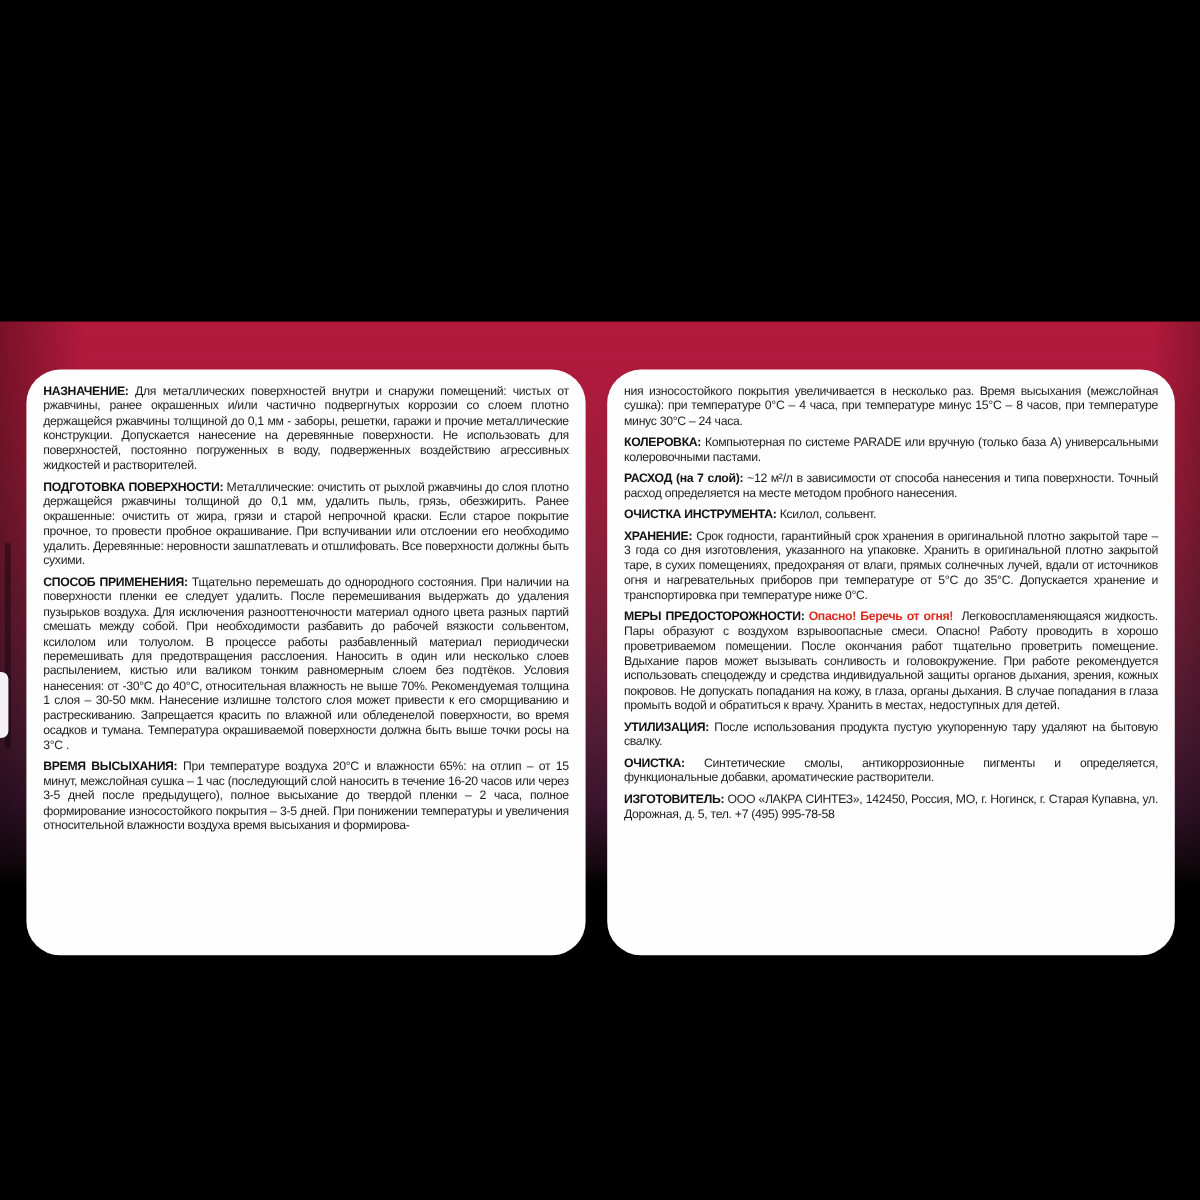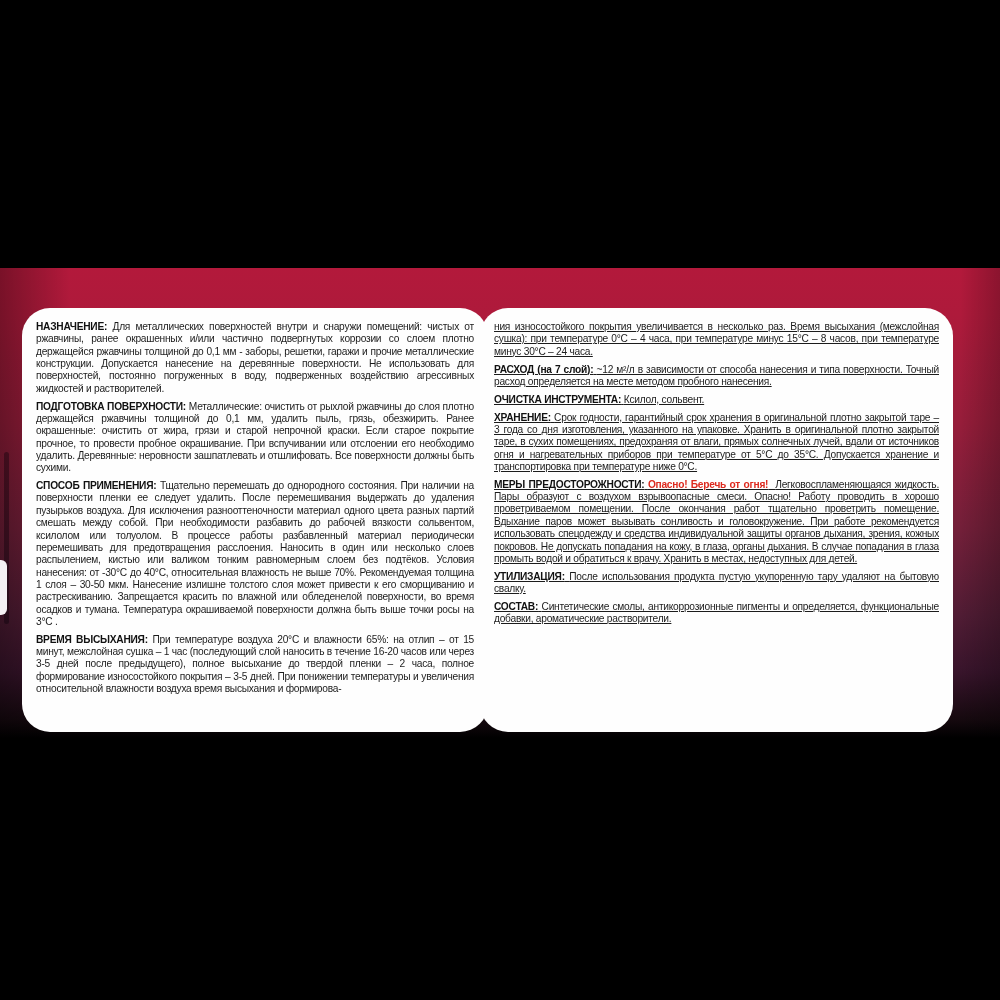--- a/index.html
+++ b/index.html
@@ -33,30 +33,30 @@
     border-radius: 3px;
   }
   #edge-sliver {
     position: absolute; left: 0; top: 560px;
     width: 7px; height: 55px;
     background: #f3f1f3;
     border-radius: 0 6px 6px 0;
   }
   .card {
     position: absolute;
-    top: 308px; height: 424px;
+    top: 308px; height: 488px;
     background: #fefefe;
     border-radius: 28px;
     box-sizing: border-box;
     padding: 13px 14px 10px 14px;
     overflow: hidden;
     color: #1c1c1c;
   }
   #card-left  { left: 22px;  width: 466px; }
-  #card-right { left: 480px; width: 473px; text-decoration: underline; }
+  #card-right { left: 506px; width: 473px; }
   .sec {
     margin: 0 0 5.5px 0;
     font-size: 10.2px;
     line-height: 12.35px;
     letter-spacing: -0.25px;
     text-align: justify;
     text-align-last: left;
   }
   .sec:last-child { margin-bottom: 0; }
   .h { font-weight: bold; color: #111; }
@@ -78,21 +78,23 @@
 
   <div id="card-left" class="card">
     <p class="sec"><span class="h">НАЗНАЧЕНИЕ:</span><span class="b">Для металлических поверхностей внутри и снаружи помещений: чистых от ржавчины, ранее окрашенных и/или частично подвергнутых коррозии со слоем плотно держащейся ржавчины толщиной до 0,1 мм - заборы, решетки, гаражи и прочие металлические конструкции. Допускается нанесение на деревянные поверхности. Не использовать для поверхностей, постоянно погруженных в воду, подверженных воздействию агрессивных жидкостей и растворителей.</span></p>
     <p class="sec"><span class="h">ПОДГОТОВКА ПОВЕРХНОСТИ:</span><span class="b">Металлические: очистить от рыхлой ржавчины до слоя плотно держащейся ржавчины толщиной до 0,1 мм, удалить пыль, грязь, обезжирить. Ранее окрашенные: очистить от жира, грязи и старой непрочной краски. Если старое покрытие прочное, то провести пробное окрашивание. При вспучивании или отслоении его необходимо удалить. Деревянные: неровности зашпатлевать и отшлифовать. Все поверхности должны быть сухими.</span></p>
     <p class="sec"><span class="h">СПОСОБ ПРИМЕНЕНИЯ:</span><span class="b">Тщательно перемешать до однородного состояния. При наличии на поверхности пленки ее следует удалить. После перемешивания выдержать до удаления пузырьков воздуха. Для исключения разнооттеночности материал одного цвета разных партий смешать между собой. При необходимости разбавить до рабочей вязкости сольвентом, ксилолом или толуолом. В процессе работы разбавленный материал периодически перемешивать для предотвращения расслоения. Наносить в один или несколько слоев распылением, кистью или валиком тонким равномерным слоем без подтёков. Условия нанесения: от -30°С до 40°С, относительная влажность не выше 70%. Рекомендуемая толщина 1 слоя – 30-50 мкм. Нанесение излишне толстого слоя может привести к его сморщиванию и растрескиванию. Запрещается красить по влажной или обледенелой поверхности, во время осадков и тумана. Температура окрашиваемой поверхности должна быть выше точки росы на 3°С .</span></p>
     <p class="sec"><span class="h">ВРЕМЯ ВЫСЫХАНИЯ:</span><span class="b">При температуре воздуха 20°С и влажности 65%: на отлип – от 15 минут, межслойная сушка – 1 час (последующий слой наносить в течение 16-20 часов или через 3-5 дней после предыдущего), полное высыхание до твердой пленки – 2 часа, полное формирование износостойкого покрытия – 3-5 дней. При понижении температуры и увеличения относительной влажности воздуха время высыхания и формирова-</span></p>
   </div>
 
   <div id="card-right" class="card">
     <p class="sec"><span class="h"></span><span class="b">ния износостойкого покрытия увеличивается в несколько раз. Время высыхания (межслойная сушка): при температуре 0°С – 4 часа, при температуре минус 15°С – 8 часов, при температуре минус 30°С – 24 часа.</span></p>
+    <p class="sec"><span class="h">КОЛЕРОВКА:</span><span class="b">Компьютерная по системе PARADE или вручную (только база А) универсальными колеровочными пастами.</span></p>
     <p class="sec"><span class="h">РАСХОД (на 7 слой):</span><span class="b">~12 м²/л в зависимости от способа нанесения и типа поверхности. Точный расход определяется на месте методом пробного нанесения.</span></p>
     <p class="sec"><span class="h">ОЧИСТКА ИНСТРУМЕНТА:</span><span class="b">Ксилол, сольвент.</span></p>
     <p class="sec"><span class="h">ХРАНЕНИЕ:</span><span class="b">Срок годности, гарантийный срок хранения в оригинальной плотно закрытой таре – 3 года со дня изготовления, указанного на упаковке. Хранить в оригинальной плотно закрытой таре, в сухих помещениях, предохраняя от влаги, прямых солнечных лучей, вдали от источников огня и нагревательных приборов при температуре от 5°С до 35°С. Допускается хранение и транспортировка при температуре ниже 0°С.</span></p>
     <p class="sec"><span class="h">МЕРЫ ПРЕДОСТОРОЖНОСТИ:</span><span class="warn">Опасно! Беречь от огня!</span><span class="b">Легковоспламеняющаяся жидкость. Пары образуют с воздухом взрывоопасные смеси. Опасно! Работу проводить в хорошо проветриваемом помещении. После окончания работ тщательно проветрить помещение. Вдыхание паров может вызывать сонливость и головокружение. При работе рекомендуется использовать спецодежду и средства индивидуальной защиты органов дыхания, зрения, кожных покровов. Не допускать попадания на кожу, в глаза, органы дыхания. В случае попадания в глаза промыть водой и обратиться к врачу. Хранить в местах, недоступных для детей.</span></p>
     <p class="sec"><span class="h">УТИЛИЗАЦИЯ:</span><span class="b">После использования продукта пустую укупоренную тару удаляют на бытовую свалку.</span></p>
-    <p class="sec"><span class="h">СОСТАВ:</span><span class="b">Синтетические смолы, антикоррозионные пигменты и определяется, функциональные добавки, ароматические растворители.</span></p>
+    <p class="sec"><span class="h">ОЧИСТКА:</span><span class="b">Синтетические смолы, антикоррозионные пигменты и определяется, функциональные добавки, ароматические растворители.</span></p>
+    <p class="sec"><span class="h">ИЗГОТОВИТЕЛЬ:</span><span class="b">ООО «ЛАКРА СИНТЕЗ», 142450, Россия, МО, г. Ногинск, г. Старая Купавна, ул. Дорожная, д. 5, тел. +7 (495) 995-78-58</span></p>
   </div>
 
 </div>
 
 </body></html>

